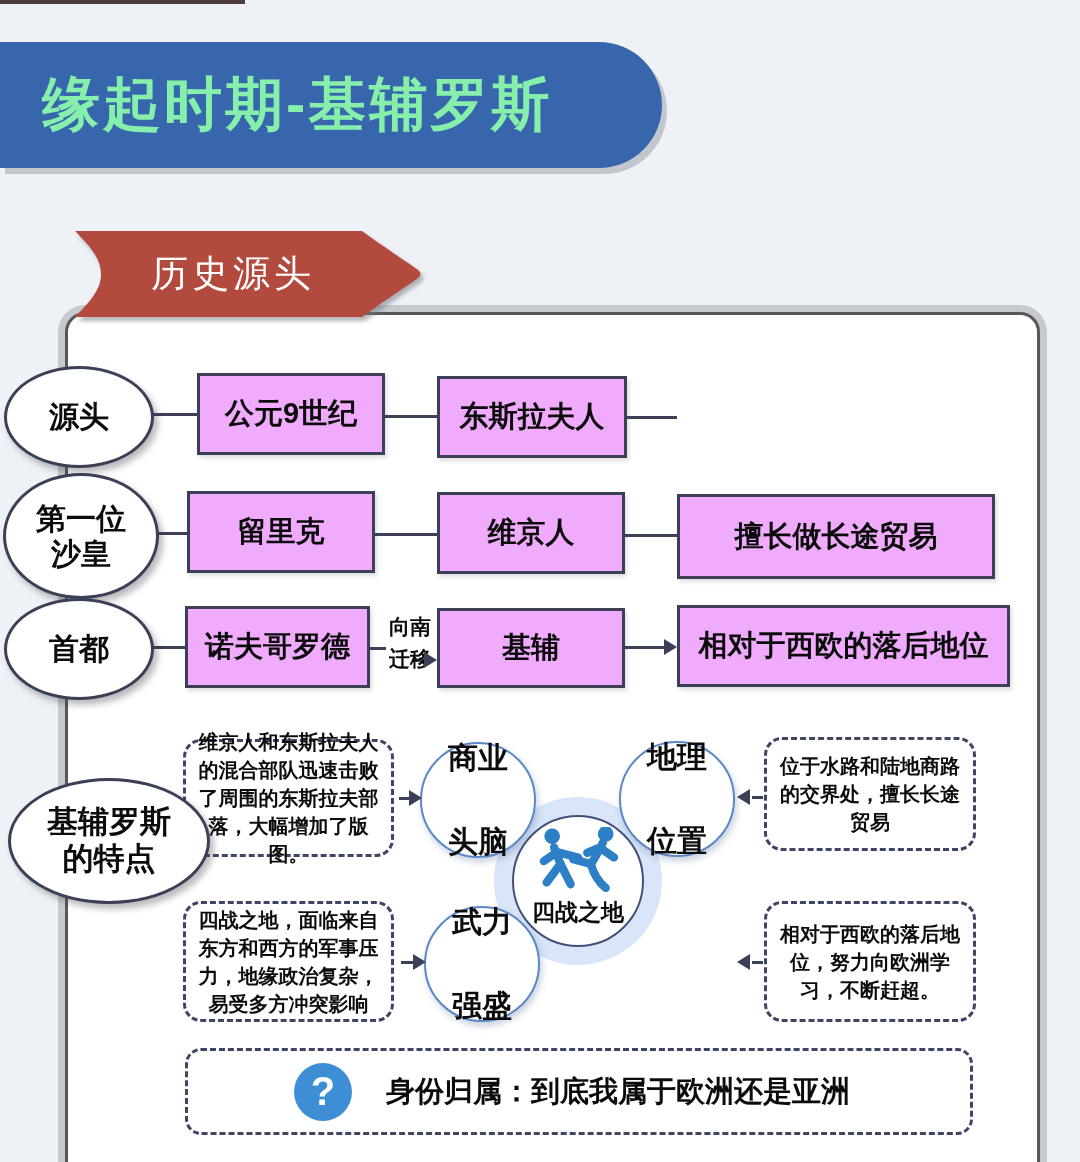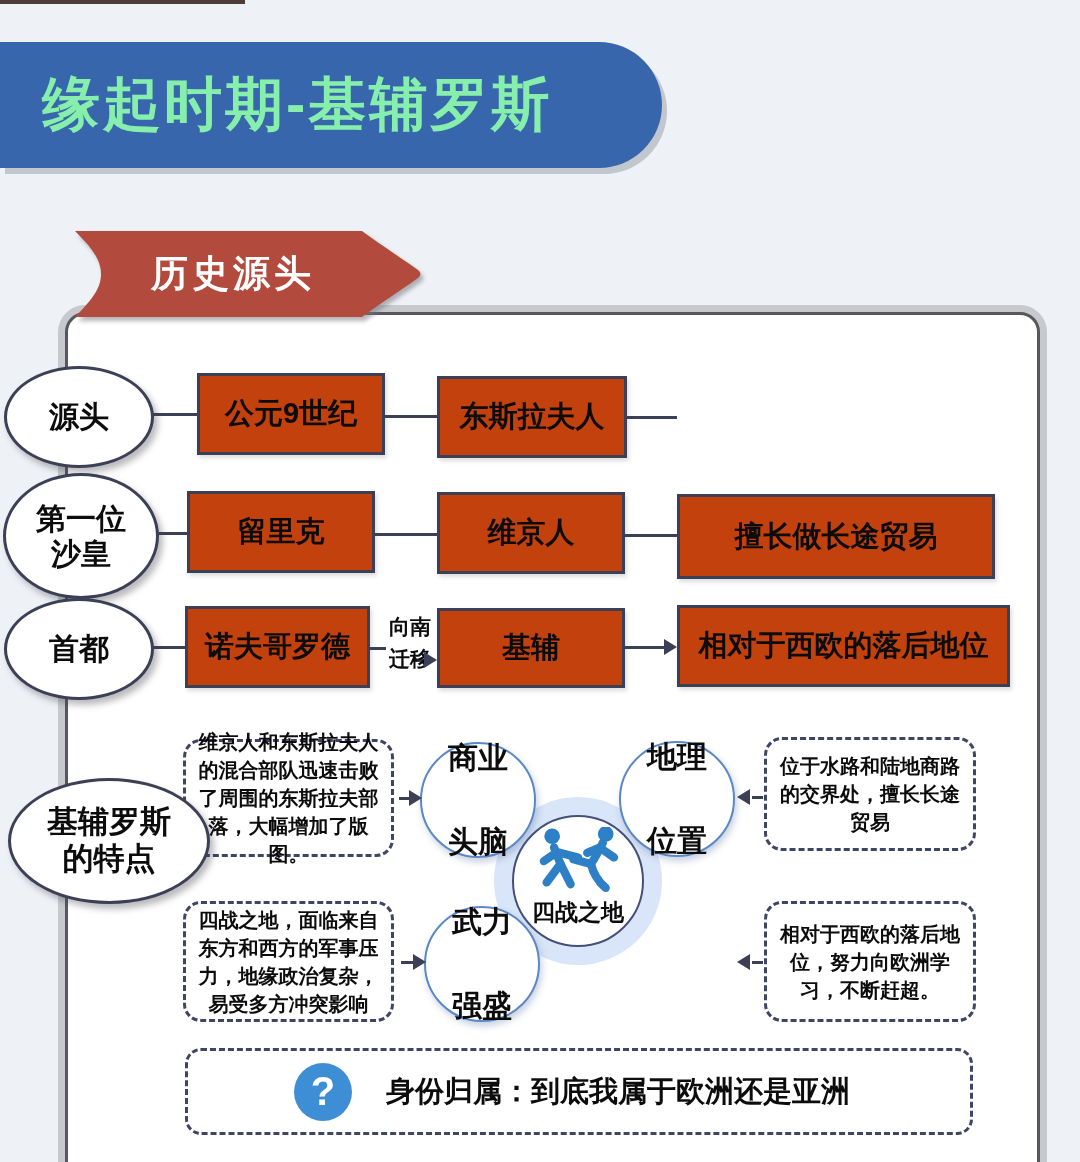--- a/index.html
+++ b/index.html
@@ -16,39 +16,39 @@
     box-shadow:5px 6px 0 #c2c6cd;display:flex;align-items:center;z-index:5;}
   .title-banner h1{margin:0;padding:0 0 0 42px;color:#86efac;font-size:58px;
     font-weight:800;letter-spacing:3px;white-space:nowrap;}
 
   
   .ribbon{position:absolute;left:62px;top:228px;width:368px;height:92px;z-index:5;
     filter:drop-shadow(3px 4px 2px rgba(120,120,128,.55));}
   .ribbon svg{position:absolute;left:0;top:0;}
   .ribbon .lbl{position:absolute;left:0;top:0;width:100%;height:100%;
     display:flex;align-items:center;justify-content:center;
-    color:#fff;font-size:37px;font-weight:700;letter-spacing:4px;padding-right:26px;box-sizing:border-box;}
+    color:#fff;font-size:37px;font-weight:400;letter-spacing:4px;padding-right:26px;box-sizing:border-box;}
 
   
   .panel{position:absolute;left:65px;top:312px;width:969px;height:880px;
     background:#ffffff;border:3px solid #56585e;border-radius:20px;
     box-shadow:0 0 0 7px #c6c9cd;z-index:1;}
 
   
   .ellipse{position:absolute;background:#fff;border:3px solid #3c4057;border-radius:50%;
     display:flex;flex-direction:column;align-items:center;justify-content:center;
     font-weight:800;color:#0c0c0c;z-index:4;box-shadow:4px 5px 6px rgba(60,60,70,.35);
     line-height:1.18;text-align:center;}
   .e1{left:4px;top:366px;width:144px;height:96px;font-size:30px;}
   .e2{left:3px;top:473px;width:150px;height:120px;font-size:30px;}
   .e3{left:4px;top:598px;width:144px;height:96px;font-size:30px;}
   .e4{left:8px;top:778px;width:196px;height:120px;font-size:31px;}
 
   
-  .fbox{position:absolute;background:#c2410c;border:3px solid #3c4057;
+  .fbox{position:absolute;background:#f0abfc;border:3px solid #3c4057;
     display:flex;align-items:center;justify-content:center;
     font-size:29px;font-weight:800;color:#0c0c0c;z-index:3;
     box-shadow:2px 3px 4px rgba(70,70,80,.18);box-sizing:border-box;white-space:nowrap;}
 
   
   .hline{position:absolute;height:0;border-top:3px solid #3c4057;z-index:2;}
   .arr-r{position:absolute;width:0;height:0;border-left:13px solid #3c4057;
     border-top:8px solid transparent;border-bottom:8px solid transparent;z-index:3;}
   .arr-l{position:absolute;width:0;height:0;border-right:13px solid #3c4057;
     border-top:8px solid transparent;border-bottom:8px solid transparent;z-index:3;}

